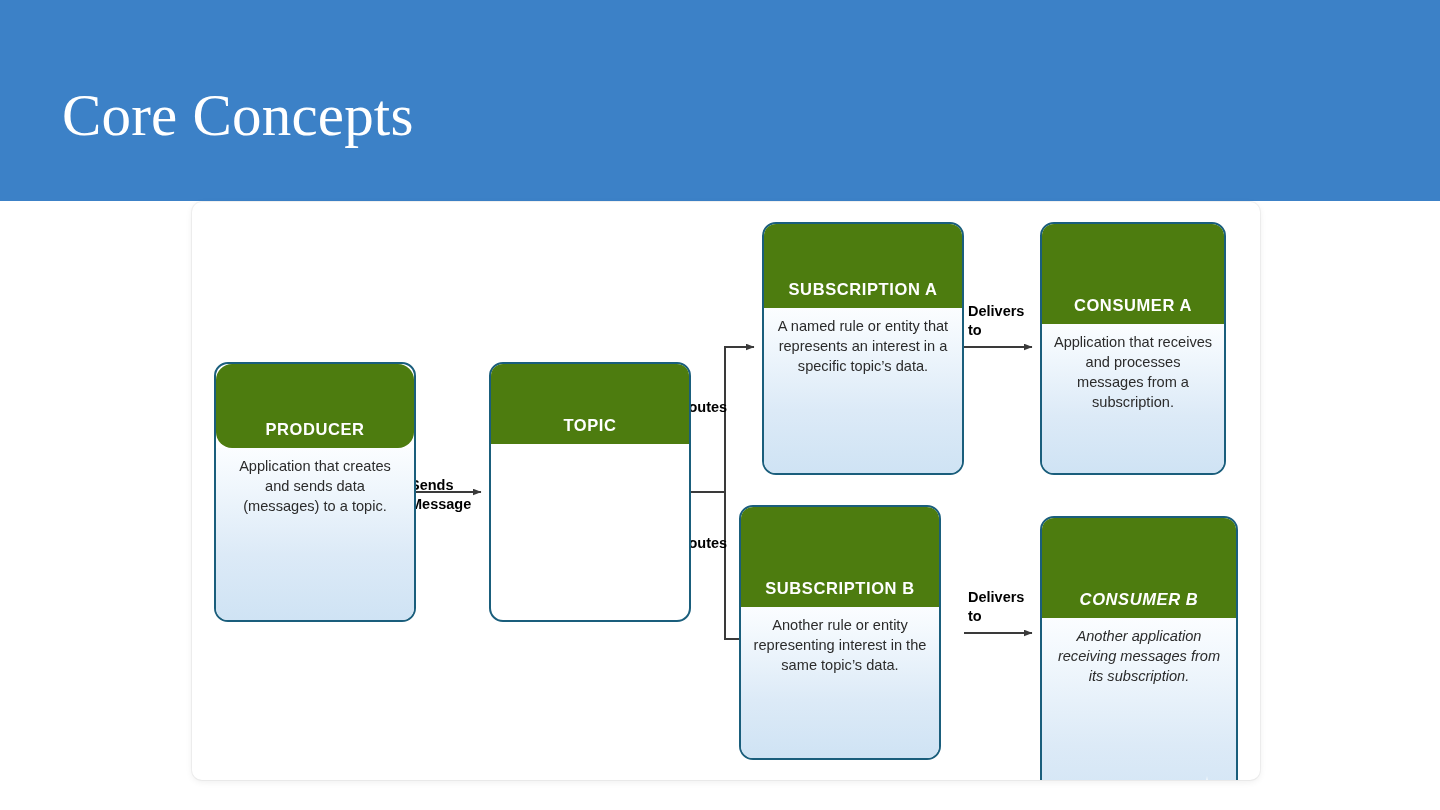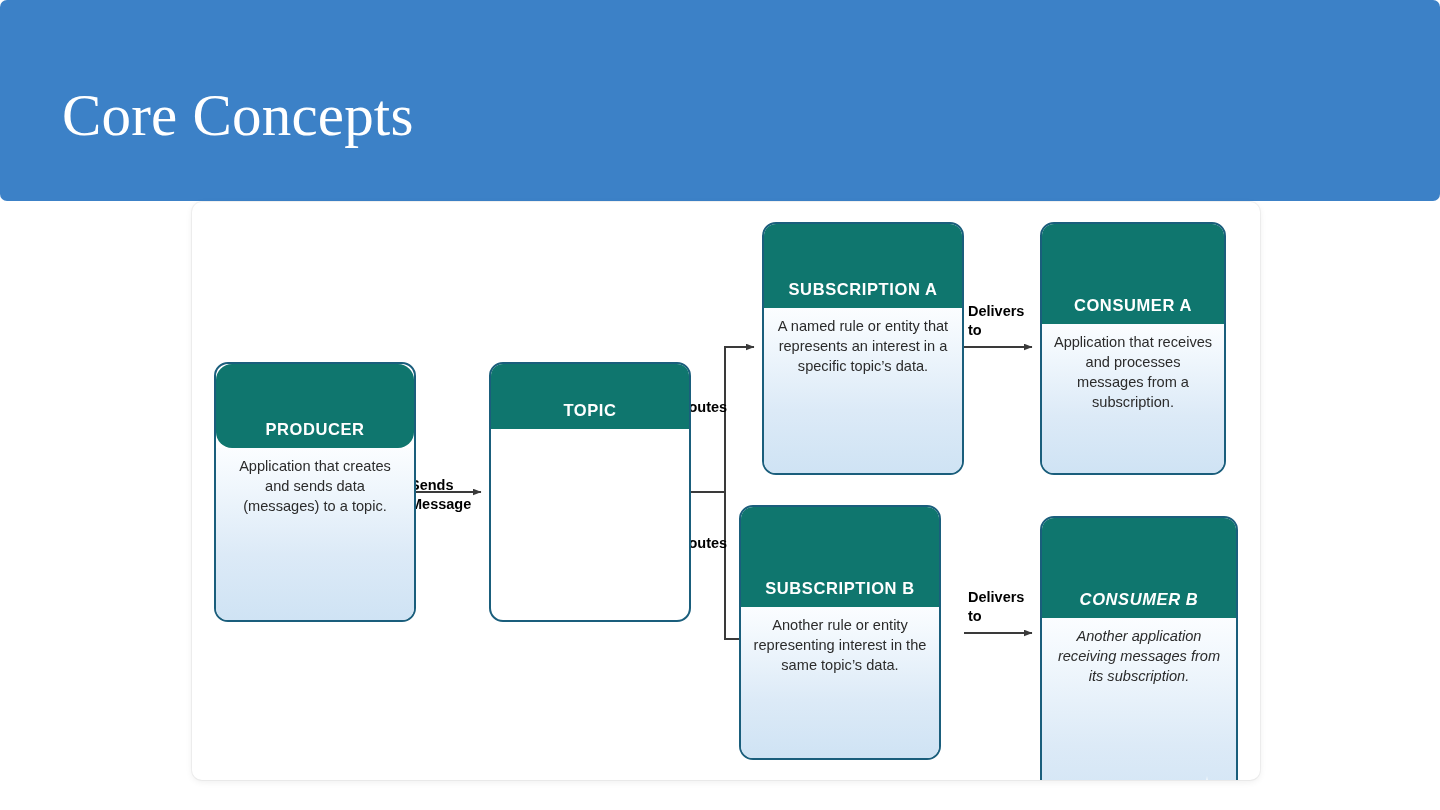--- a/index.html
+++ b/index.html
@@ -15,21 +15,20 @@
     font-family: "Liberation Sans", sans-serif;
   }
 
   
   #slide-header {
     position: absolute;
     left: 0; top: 0;
     width: 1440px;
     height: 201px;
     background: #3c81c7;
-    border-radius: 7px;
   }
   #slide-title {
     position: absolute;
     left: 62px;
     top: 86px;
     font-family: "Liberation Serif", serif;
     font-size: 59px;
     line-height: 1.0;
     color: #ffffff;
     letter-spacing: 0.2px;
@@ -60,21 +59,21 @@
     position: absolute;
     box-sizing: border-box;
     border: 2.5px solid #1a5e7c;
     border-radius: 14px;
     background: #ffffff;
     overflow: hidden;
     display: flex;
     flex-direction: column;
   }
   .node-header {
-    background: #0f766e;
+    background: #4d7c0f;
     color: #ffffff;
     font-size: 16.5px;
     font-weight: bold;
     letter-spacing: 0.6px;
     display: flex;
     align-items: flex-end;
     justify-content: center;
     padding-bottom: 9px;
     box-sizing: border-box;
     flex: none;
@@ -89,21 +88,21 @@
     padding: 9px 10px 0 10px;
     box-sizing: border-box;
     position: relative;
   }
 
   
   #node-producer      { left: 22px;  top: 160px; width: 202px; height: 260px; }
   #node-producer  .node-header { height: 84px; border-radius: 16px; }
 
   #node-topic         { left: 297px; top: 160px; width: 202px; height: 260px; }
-  #node-topic     .node-header { height: 65px; }
+  #node-topic     .node-header { height: 80px; }
 
   #node-subscription-a{ left: 570px; top: 20px;  width: 202px; height: 253px; }
   #node-subscription-a .node-header { height: 84px; }
 
   #node-consumer-a    { left: 848px; top: 20px;  width: 186px; height: 253px; }
   #node-consumer-a .node-header { height: 100px; }
 
   #node-subscription-b{ left: 547px; top: 303px; width: 202px; height: 255px; }
   #node-subscription-b .node-header { height: 100px; }
 

